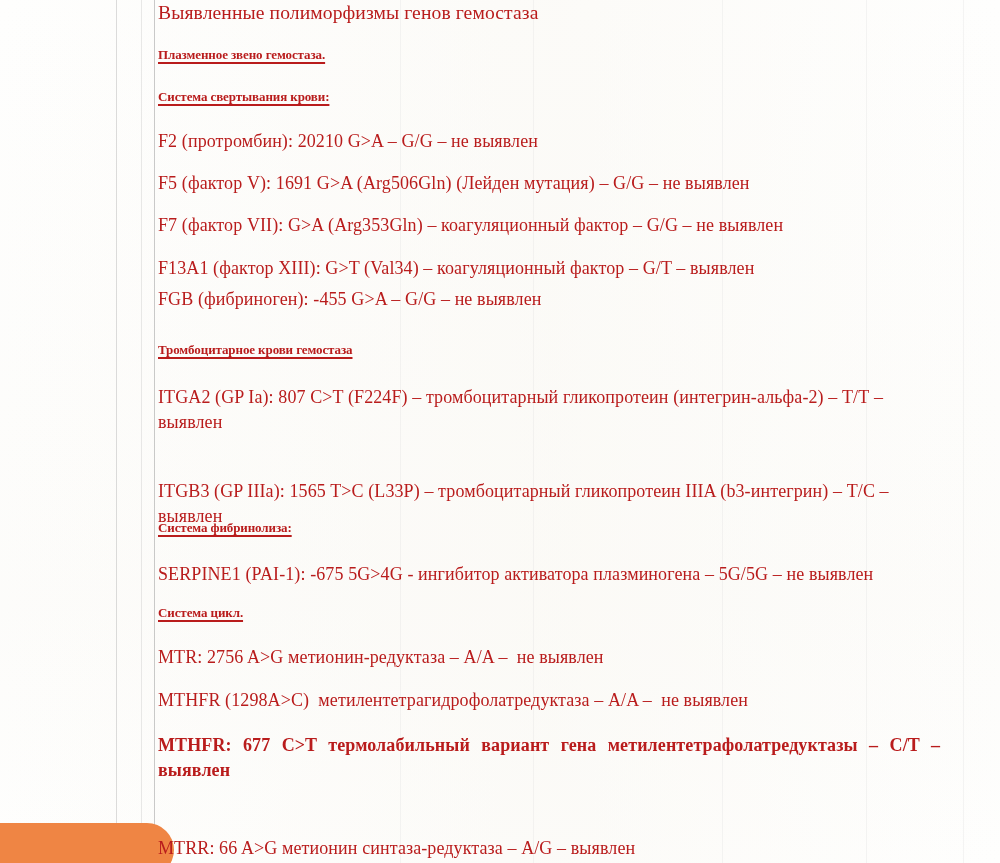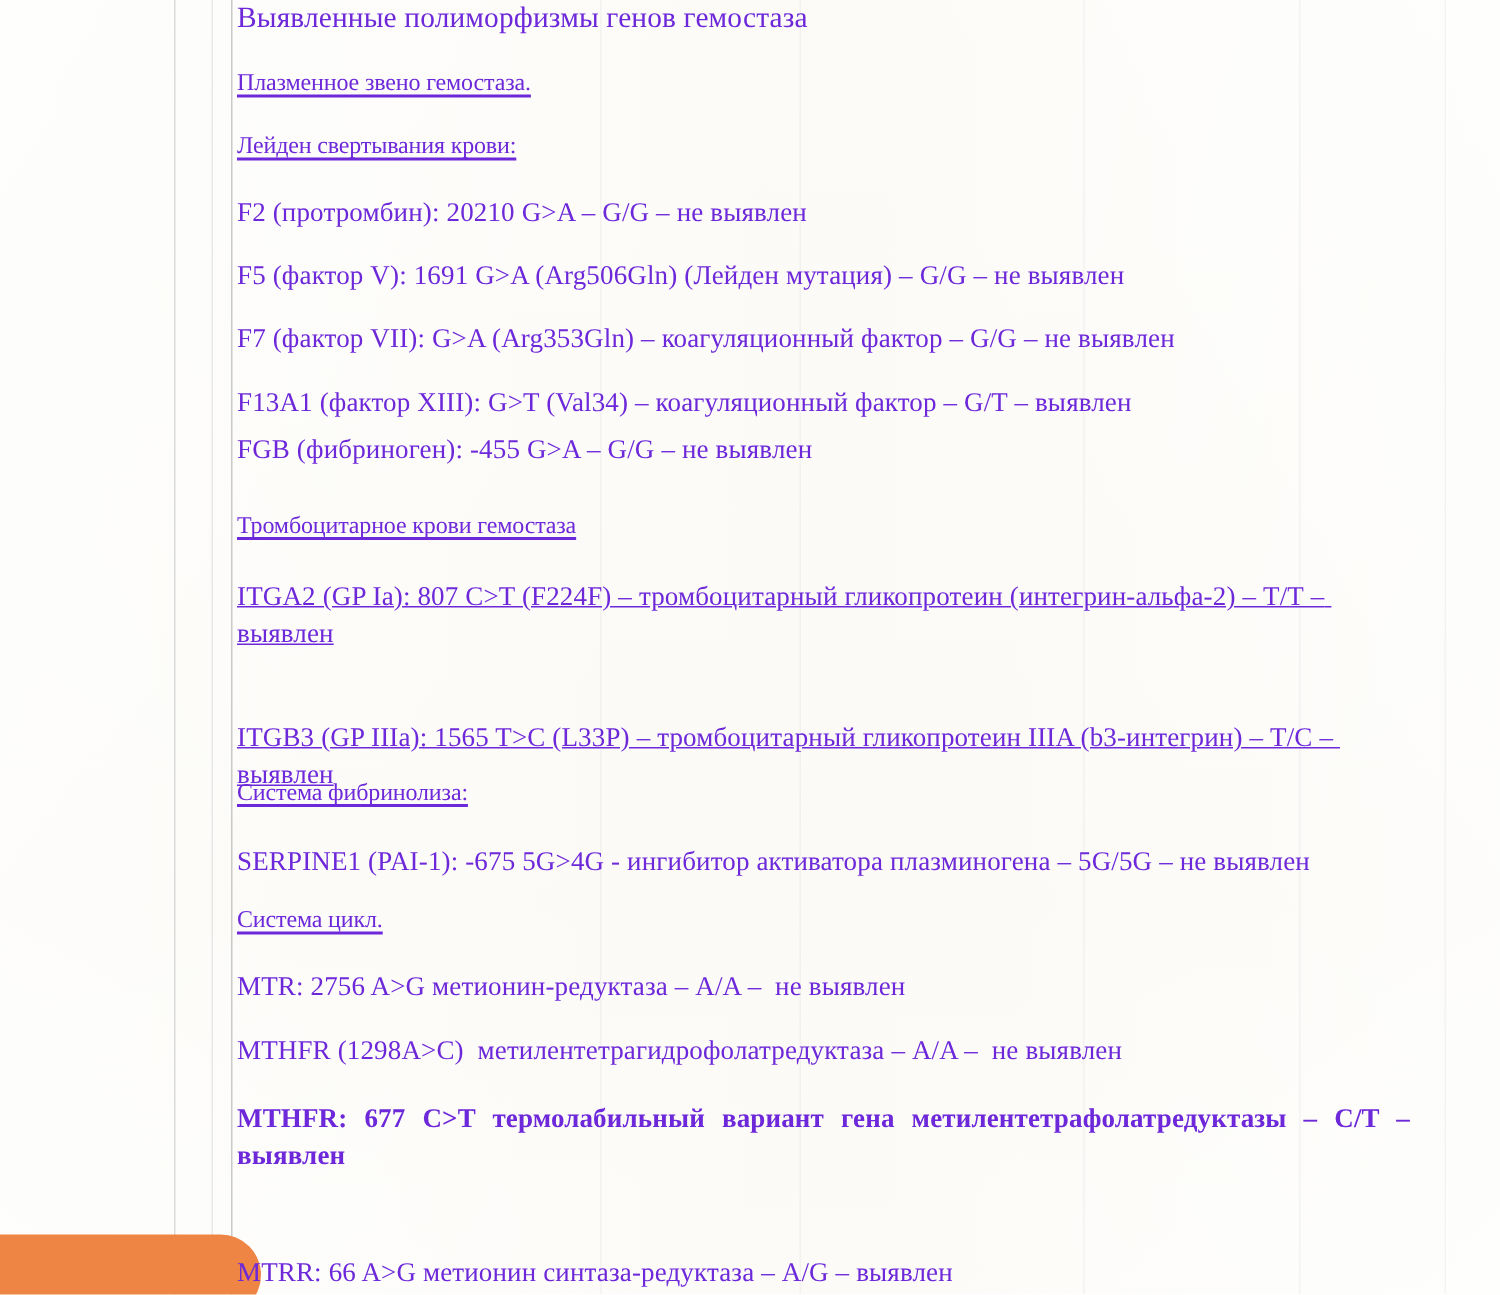--- a/index.html
+++ b/index.html
@@ -73,39 +73,39 @@
     position: absolute;
     left: 158px;
     top: 0;
     width: 790px;
     color: #1b2b24;
   }
 
   .line {
     font-size: 19.2px;
     line-height: 1.0;
-    color: #6d28d9;
+    color: #b91c1c;
     white-space: pre-wrap;
     letter-spacing: .1px;
   }
 
   
   .title {
     font-size: 19.6px;
     position: absolute;
     top: 3px;
     left: 0;
   }
 
   .heading {
-    font-weight: normal;
+    font-weight: bold;
     text-decoration: underline;
     text-underline-offset: 3px;
     text-decoration-thickness: 2px;
-    font-size: 16px;
+    font-size: 13px;
     position: absolute;
     left: 0;
     letter-spacing: -0.1px;
   }
 
   .entry {
     position: absolute;
     left: 0;
     font-size: 18px;
   }
@@ -115,21 +115,20 @@
     width: 782px;
     text-align: justify;
     text-align-last: left;
     line-height: 1.40;
     font-weight: bold;
   }
 
   .entry.wrap {
     width: 790px;
     line-height: 1.40;
-    text-decoration: underline;
   }
 </style>
 </head>
 <body>
 
 <div id="page">
 
   <div id="paper-grain"></div>
 
   <div class="scan-line l1"></div>
@@ -143,21 +142,21 @@
   <div class="streak" style="left:963px"></div>
 
   <div id="orange-shape"></div>
 
   <div id="content">
 
     <div class="line title">Выявленные полиморфизмы генов гемостаза</div>
 
     <div class="line heading" style="top:48px">Плазменное звено гемостаза.</div>
 
-    <div class="line heading" style="top:90px">Лейден свертывания крови:</div>
+    <div class="line heading" style="top:90px">Система свертывания крови:</div>
 
     <div class="line entry" style="top:132px">F2 (протромбин): 20210 G&gt;A – G/G – не выявлен</div>
 
     <div class="line entry" style="top:174px">F5 (фактор V): 1691 G&gt;A (Arg506Gln) (Лейден мутация) – G/G – не выявлен</div>
 
     <div class="line entry" style="top:216px">F7 (фактор VII): G&gt;A (Arg353Gln) – коагуляционный фактор – G/G – не выявлен</div>
 
     <div class="line entry" style="top:259px">F13A1 (фактор XIII): G&gt;T (Val34) – коагуляционный фактор – G/T – выявлен</div>
 
     <div class="line entry" style="top:290px">FGB (фибриноген): -455 G&gt;A – G/G – не выявлен</div>

